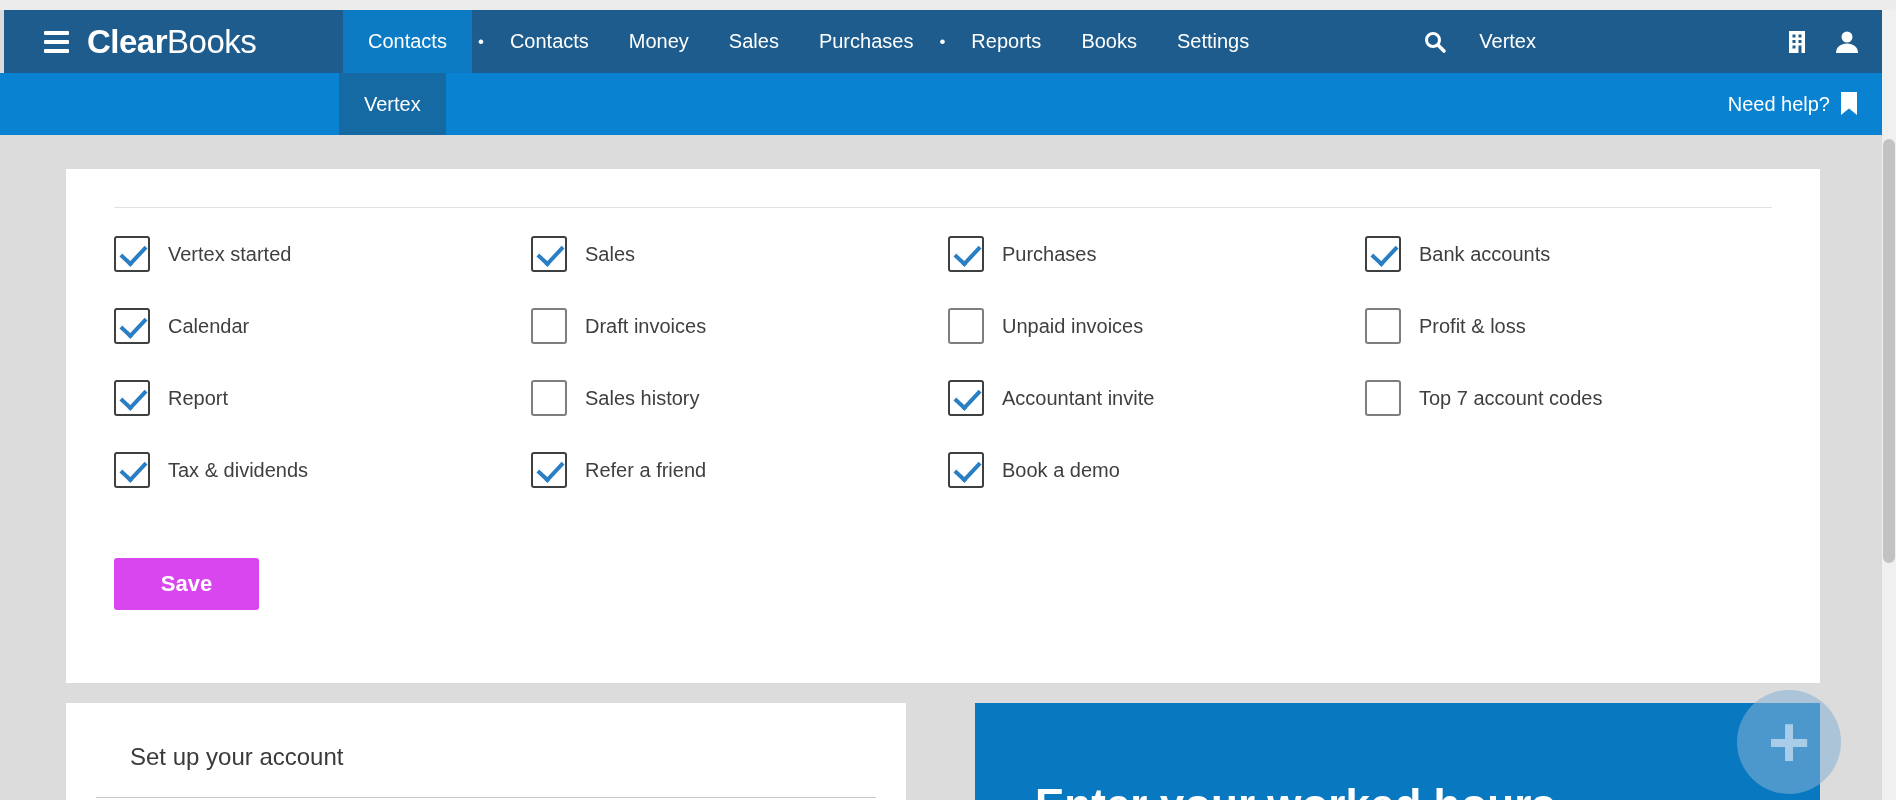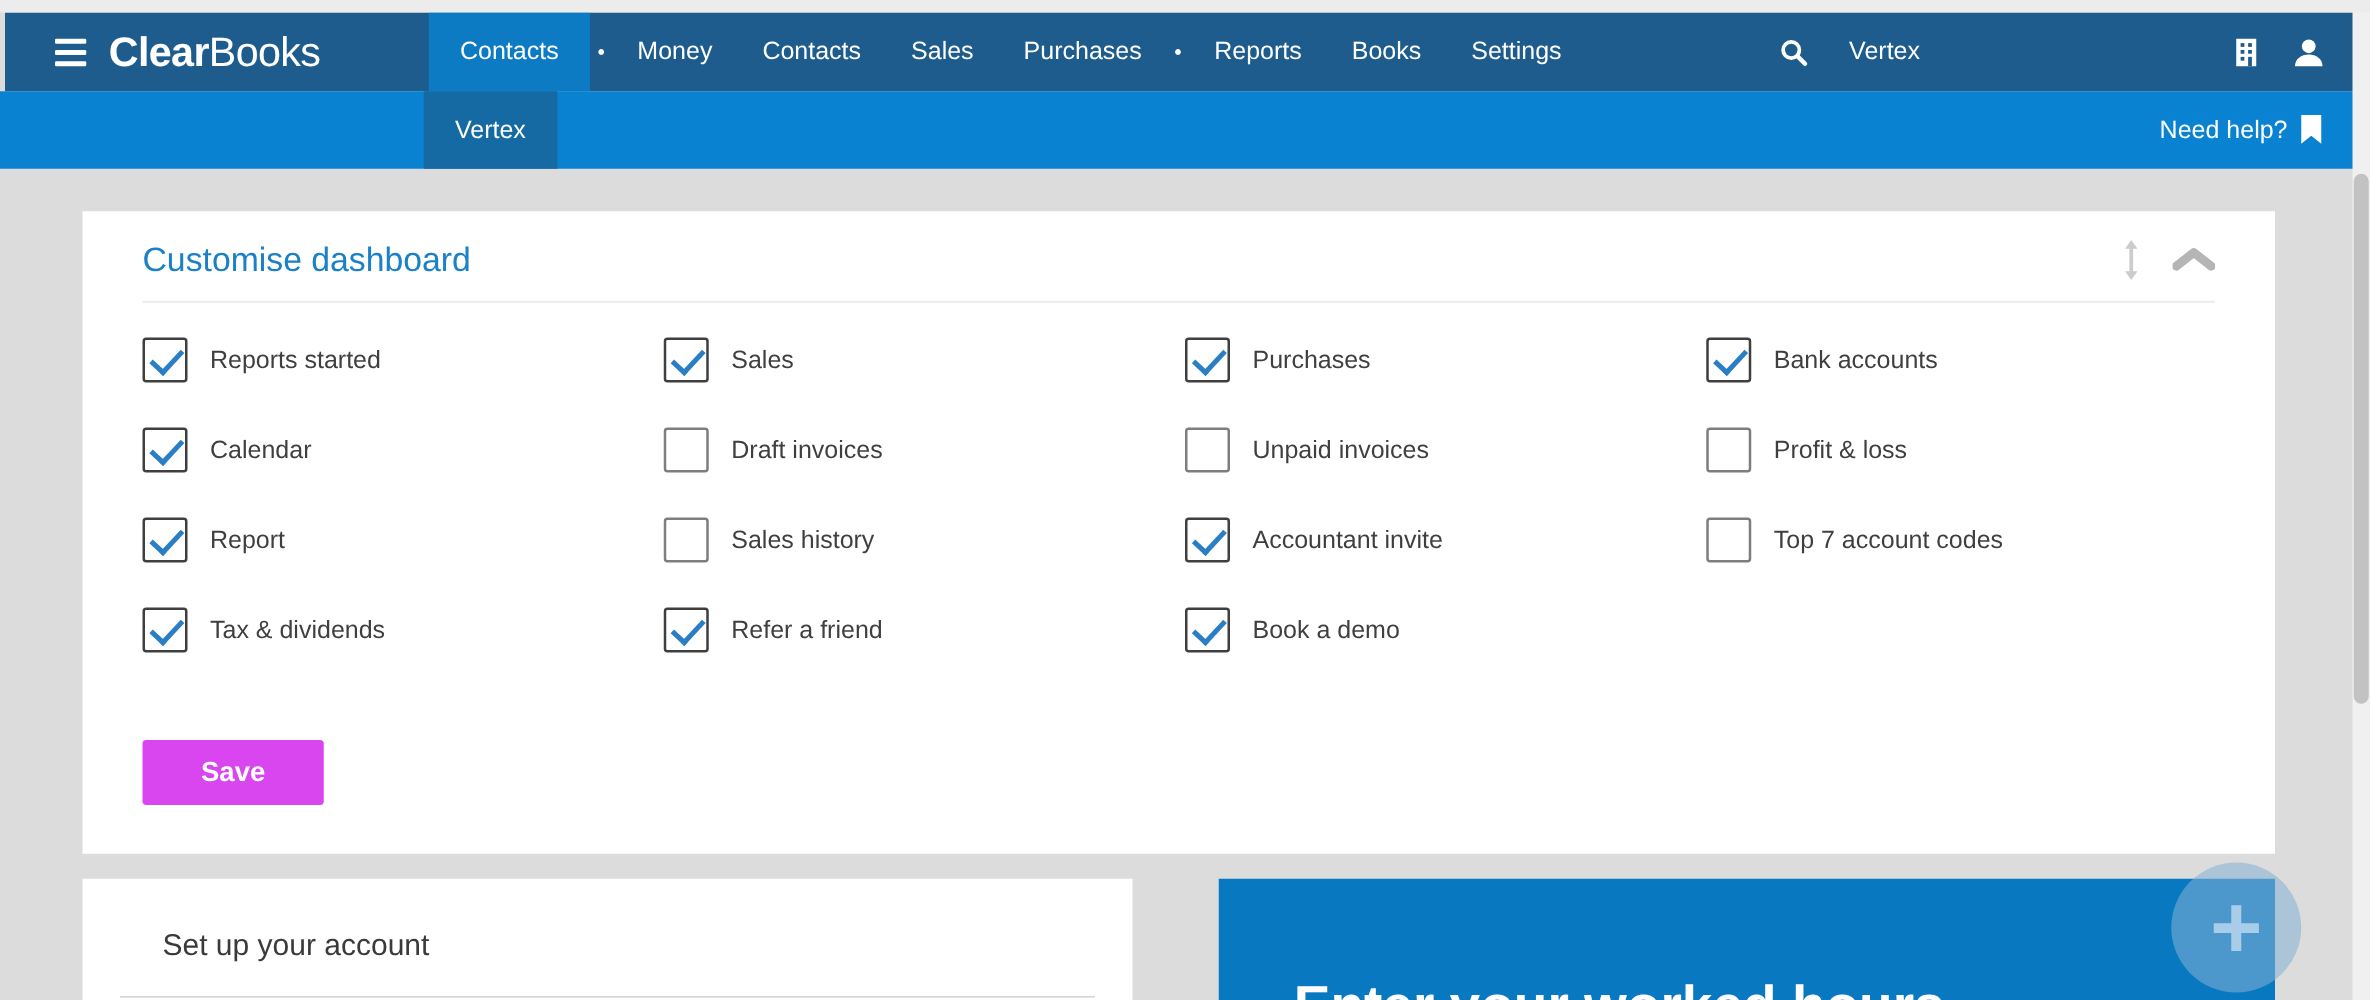--- a/index.html
+++ b/index.html
@@ -121,22 +121,22 @@
     <button class="hamburger" aria-label="menu">
       <span></span>
         <span></span>
         <span></span>
     </button>
     <div class="brand"><b>Clear</b><span>Books</span></div>
   </div>
   <nav class="nav-menu">
     <a class="nav-item active">Contacts</a>
     <span class="nav-dot">•</span>
+    <a class="nav-item">Contacts</a>
     <a class="nav-item">Money</a>
-    <a class="nav-item">Contacts</a>
     <a class="nav-item">Sales</a>
     <a class="nav-item">Purchases</a>
     <span class="nav-dot">•</span>
     <a class="nav-item">Reports</a>
     <a class="nav-item">Books</a>
     <a class="nav-item">Settings</a>
   </nav>
   <div class="nav-right">
     <button class="icon-btn nav-search" aria-label="search">
       <svg width="24" height="24" viewBox="0 0 24 24">
@@ -175,43 +175,26 @@
       <svg width="18" height="24" viewBox="0 0 18 24">
           <path d="M1 0h16v23l-8-6.5L1 23z" fill="#ffffff"></path>
         </svg>
     </button>
   </div>
 </div>
 
 <main class="main">
 
   <section class="card customise-card">
-    <div class="card-header">
-      <h2 class="card-title">Customise dashboard</h2>
-      <div class="header-icons">
-        <button class="icon-btn" aria-label="move widget">
-          <svg width="14" height="32" viewBox="0 0 14 32">
-              <line x1="7" y1="6" x2="7" y2="26" stroke="#cccccc" stroke-width="3"></line>
-              <path d="M7 0l5 7H2z" fill="#cccccc"></path>
-              <path d="M7 32l5-7H2z" fill="#cccccc"></path>
-            </svg>
-        </button>
-        <button class="icon-btn" aria-label="collapse">
-          <svg width="34" height="20" viewBox="0 0 34 20">
-              <polyline points="3,15 17,4 31,15" fill="none" stroke="#b5b5b5" stroke-width="7" stroke-linecap="round" stroke-linejoin="round"></polyline>
-            </svg>
-        </button>
-      </div>
-    </div>
     <hr class="card-divider">
 
     <div class="checkbox-grid">
       <label class="chk is-checked">
           <span class="chk-box"></span>
-          <span class="chk-label">Reports started</span>
+          <span class="chk-label">Vertex started</span>
         </label>
       <label class="chk is-checked">
           <span class="chk-box"></span>
           <span class="chk-label">Sales</span>
         </label>
       <label class="chk is-checked">
           <span class="chk-box"></span>
           <span class="chk-label">Purchases</span>
         </label>
       <label class="chk is-checked">

